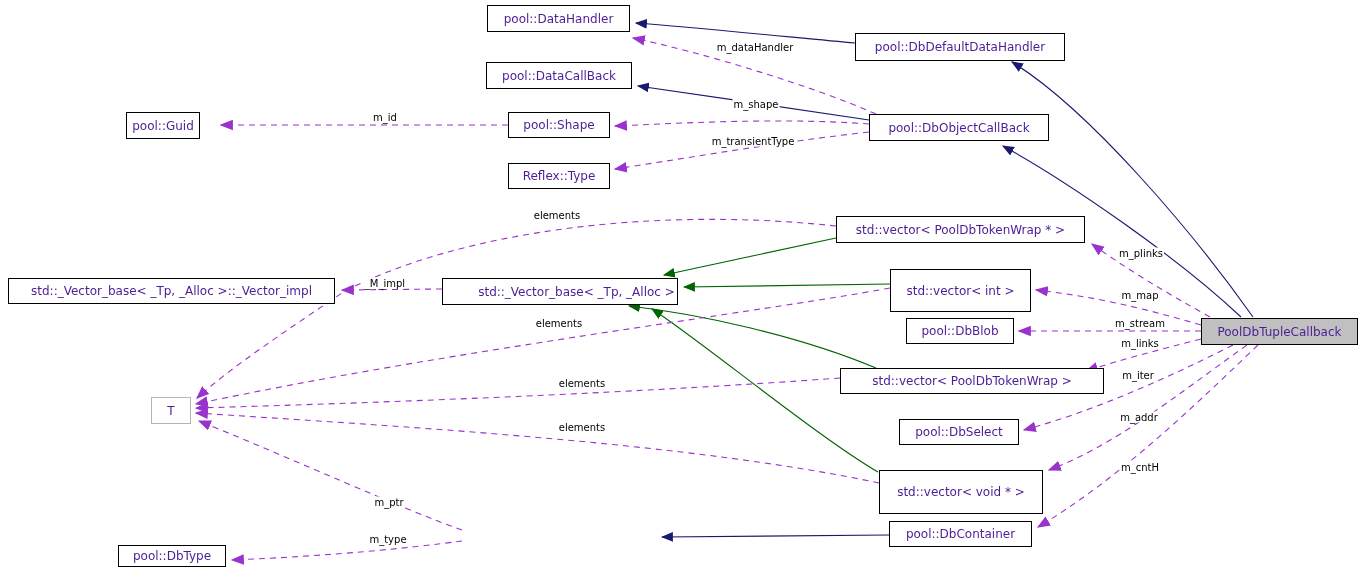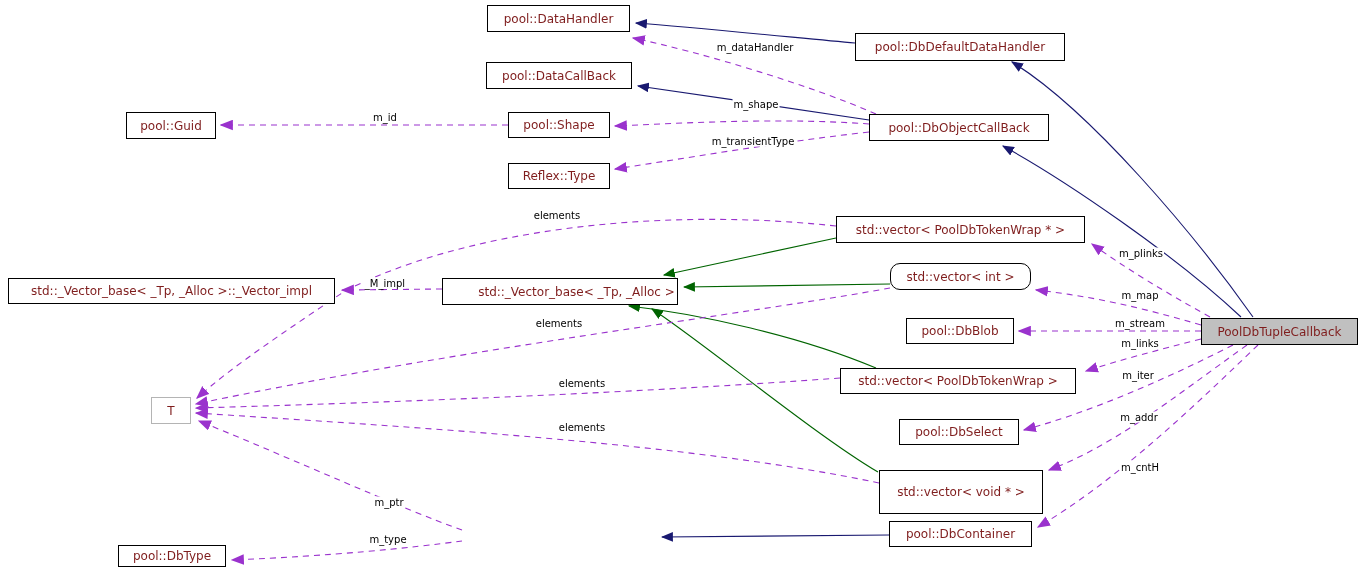--- a/index.html
+++ b/index.html
@@ -10,21 +10,21 @@
     font-family:"DejaVu Sans","Liberation Sans",sans-serif;
     overflow:hidden;
   }
   #edge-layer{position:absolute;left:0;top:0;width:1365px;height:577px;}
   .node{
     position:absolute;
     box-sizing:border-box;
     display:flex;align-items:center;justify-content:center;
     background:#ffffff;
     border:1px solid #000000;
-    font-size:12px;color:#7f1d1d;
+    font-size:12px;color:#4c1d95;
     white-space:nowrap;
     z-index:2;
     cursor:pointer;
   }
   .node.main{cursor:default;}
   .node.tparam{border-color:#b4b4b4;cursor:default;}
   .edge{fill:none;stroke-width:1.1px;}
   .edge.usage{stroke-dasharray:6 5;}
   .edge-label{
     position:absolute;
@@ -96,29 +96,29 @@
     <span class="edge-label" style="left: 1140px; top: 467px;">m_cntH</span>
     <span class="edge-label" style="left: 557px; top: 215px;">elements</span>
     <span class="edge-label" style="left: 559px; top: 323px;">elements</span>
     <span class="edge-label" style="left: 582px; top: 383px;">elements</span>
     <span class="edge-label" style="left: 582px; top: 427px;">elements</span>
     <span class="edge-label" style="left: 389px; top: 502px;">m_ptr</span>
     <span class="edge-label" style="left: 388px; top: 539px;">m_type</span>
     <div class="node" style="left: 487px; top: 5px; width: 143px; height: 27px;">pool::DataHandler</div>
     <div class="node" style="left: 855px; top: 33px; width: 210px; height: 28px;">pool::DbDefaultDataHandler</div>
     <div class="node" style="left: 486px; top: 62px; width: 146px; height: 27px;">pool::DataCallBack</div>
-    <div class="node" style="left: 126px; top: 112px; width: 90px; height: 27px;">pool::Guid</div>
+    <div class="node" style="left: 126px; top: 112px; width: 74px; height: 27px;">pool::Guid</div>
     <div class="node" style="left: 508px; top: 112px; width: 102px; height: 26px;">pool::Shape</div>
     <div class="node" style="left: 869px; top: 114px; width: 180px; height: 27px;">pool::DbObjectCallBack</div>
     <div class="node" style="left: 508px; top: 163px; width: 102px; height: 26px;">Reflex::Type</div>
     <div class="node" style="left: 836px; top: 216px; width: 249px; height: 27px;">std::vector&lt; PoolDbTokenWrap * &gt;</div>
     <div class="node" style="left: 8px; top: 278px; width: 327px; height: 26px;">std::_Vector_base&lt; _Tp, _Alloc &gt;::_Vector_impl</div>
     <div class="node" style="left: 442px; top: 278px; width: 236px; height: 27px; padding-left: 33px;">std::_Vector_base&lt; _Tp, _Alloc &gt;</div>
-    <div class="node" style="left: 890px; top: 263px; width: 141px; height: 27px; border-radius: 10px;">std::vector&lt; int &gt;</div>
+    <div class="node" style="left: 890px; top: 269px; width: 141px; height: 43px;">std::vector&lt; int &gt;</div>
     <div class="node" style="left: 906px; top: 318px; width: 108px; height: 26px;">pool::DbBlob</div>
     <div class="node main" style="left: 1201px; top: 318px; width: 157px; height: 27px; background: rgb(192, 192, 192);">PoolDbTupleCallback</div>
-    <div class="node" style="left: 840px; top: 368px; width: 236px; height: 26px;">std::vector&lt; PoolDbTokenWrap &gt;</div>
+    <div class="node" style="left: 840px; top: 368px; width: 264px; height: 26px;">std::vector&lt; PoolDbTokenWrap &gt;</div>
     <div class="node tparam" style="left: 151px; top: 397px; width: 40px; height: 27px;">T</div>
     <div class="node" style="left: 899px; top: 419px; width: 120px; height: 26px;">pool::DbSelect</div>
     <div class="node" style="left: 879px; top: 470px; width: 164px; height: 44px;">std::vector&lt; void * &gt;</div>
     <div class="node" style="left: 889px; top: 521px; width: 143px; height: 26px;">pool::DbContainer</div>
     <div class="node" style="left: 118px; top: 545px; width: 108px; height: 22px; text-align: right;">pool::DbType</div>
   </div>
 
 </body></html>

